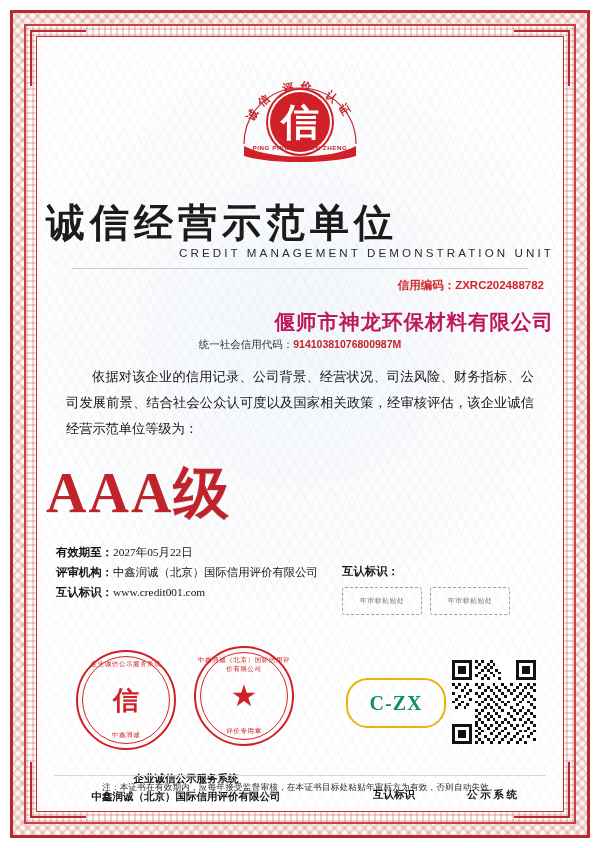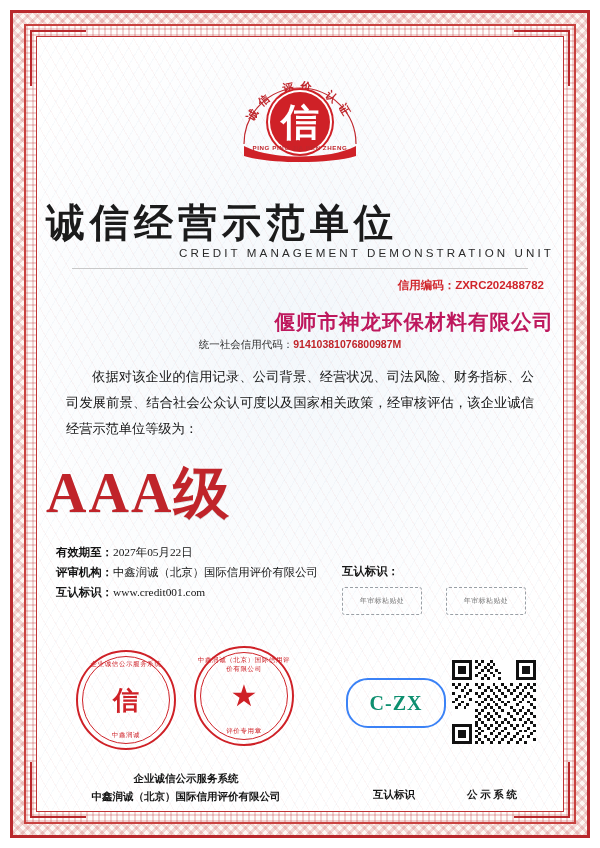--- a/index.html
+++ b/index.html
@@ -118,21 +118,21 @@
     font-family:"Liberation Serif",serif;
   }
   .details .row{white-space:nowrap;}
   .details .lbl{font-weight:bold;}
 
   .annual{
     position:absolute;left:296px;top:518px;font-size:11.4px;color:#141414;
     font-family:"Liberation Serif",serif;
   }
   .annual .atitle{font-weight:bold;margin-bottom:8px;}
-  .stamp-boxes{display:flex;gap:24px;}
+  .stamp-boxes{display:flex;gap:8px;}
   .stamp-box{
     width:78px;height:26px;border:1px dashed #9aa0a6;border-radius:3px;
     display:flex;align-items:center;justify-content:center;
     font-size:7px;color:#7b7b7b;letter-spacing:.4px;
   }
 
   
   .seals{position:absolute;left:0;right:0;top:604px;height:120px;}
 
   .round-seal{
@@ -154,21 +154,21 @@
     position:absolute;left:0;right:0;text-align:center;font-size:6.5px;letter-spacing:.6px;
   }
   .round-seal .top-text{top:8px;}
   .round-seal .bot-text{bottom:8px;}
 
   .seal1{left:30px;top:0;}
   .seal2{left:148px;top:-4px;}
 
   .mutual{
     position:absolute;left:300px;top:28px;width:96px;height:46px;
-    border:2px solid #3b82f6;border-radius:22px;color:#0d8f6f;
+    border:2px solid #eab308;border-radius:22px;color:#0d8f6f;
     display:flex;align-items:center;justify-content:center;
     font-family:"Liberation Serif",serif;font-weight:bold;font-size:20px;letter-spacing:1px;
   }
 
   .qr{
     position:absolute;right:18px;top:10px;width:84px;height:84px;background:#ffffff;
   }
 
   .cap{
     position:absolute;text-align:center;font-size:10.5px;color:#141414;
@@ -481,14 +481,15 @@
       </svg>
     </div>
 
     <div class="cap cap1">
       <div>企业诚信公示服务系统</div>
       <div>中鑫润诚（北京）国际信用评价有限公司</div>
     </div>
     <div class="cap cap2">互认标识</div>
     <div class="cap cap3">公 示 系 统</div>
 
+    <div class="note">注：本证书在有效期内，应每年接受监督审核，在本证书目标处粘贴年审标方为有效，否则自动失效。</div>
   </div>
 </div>
 
 </body></html>

